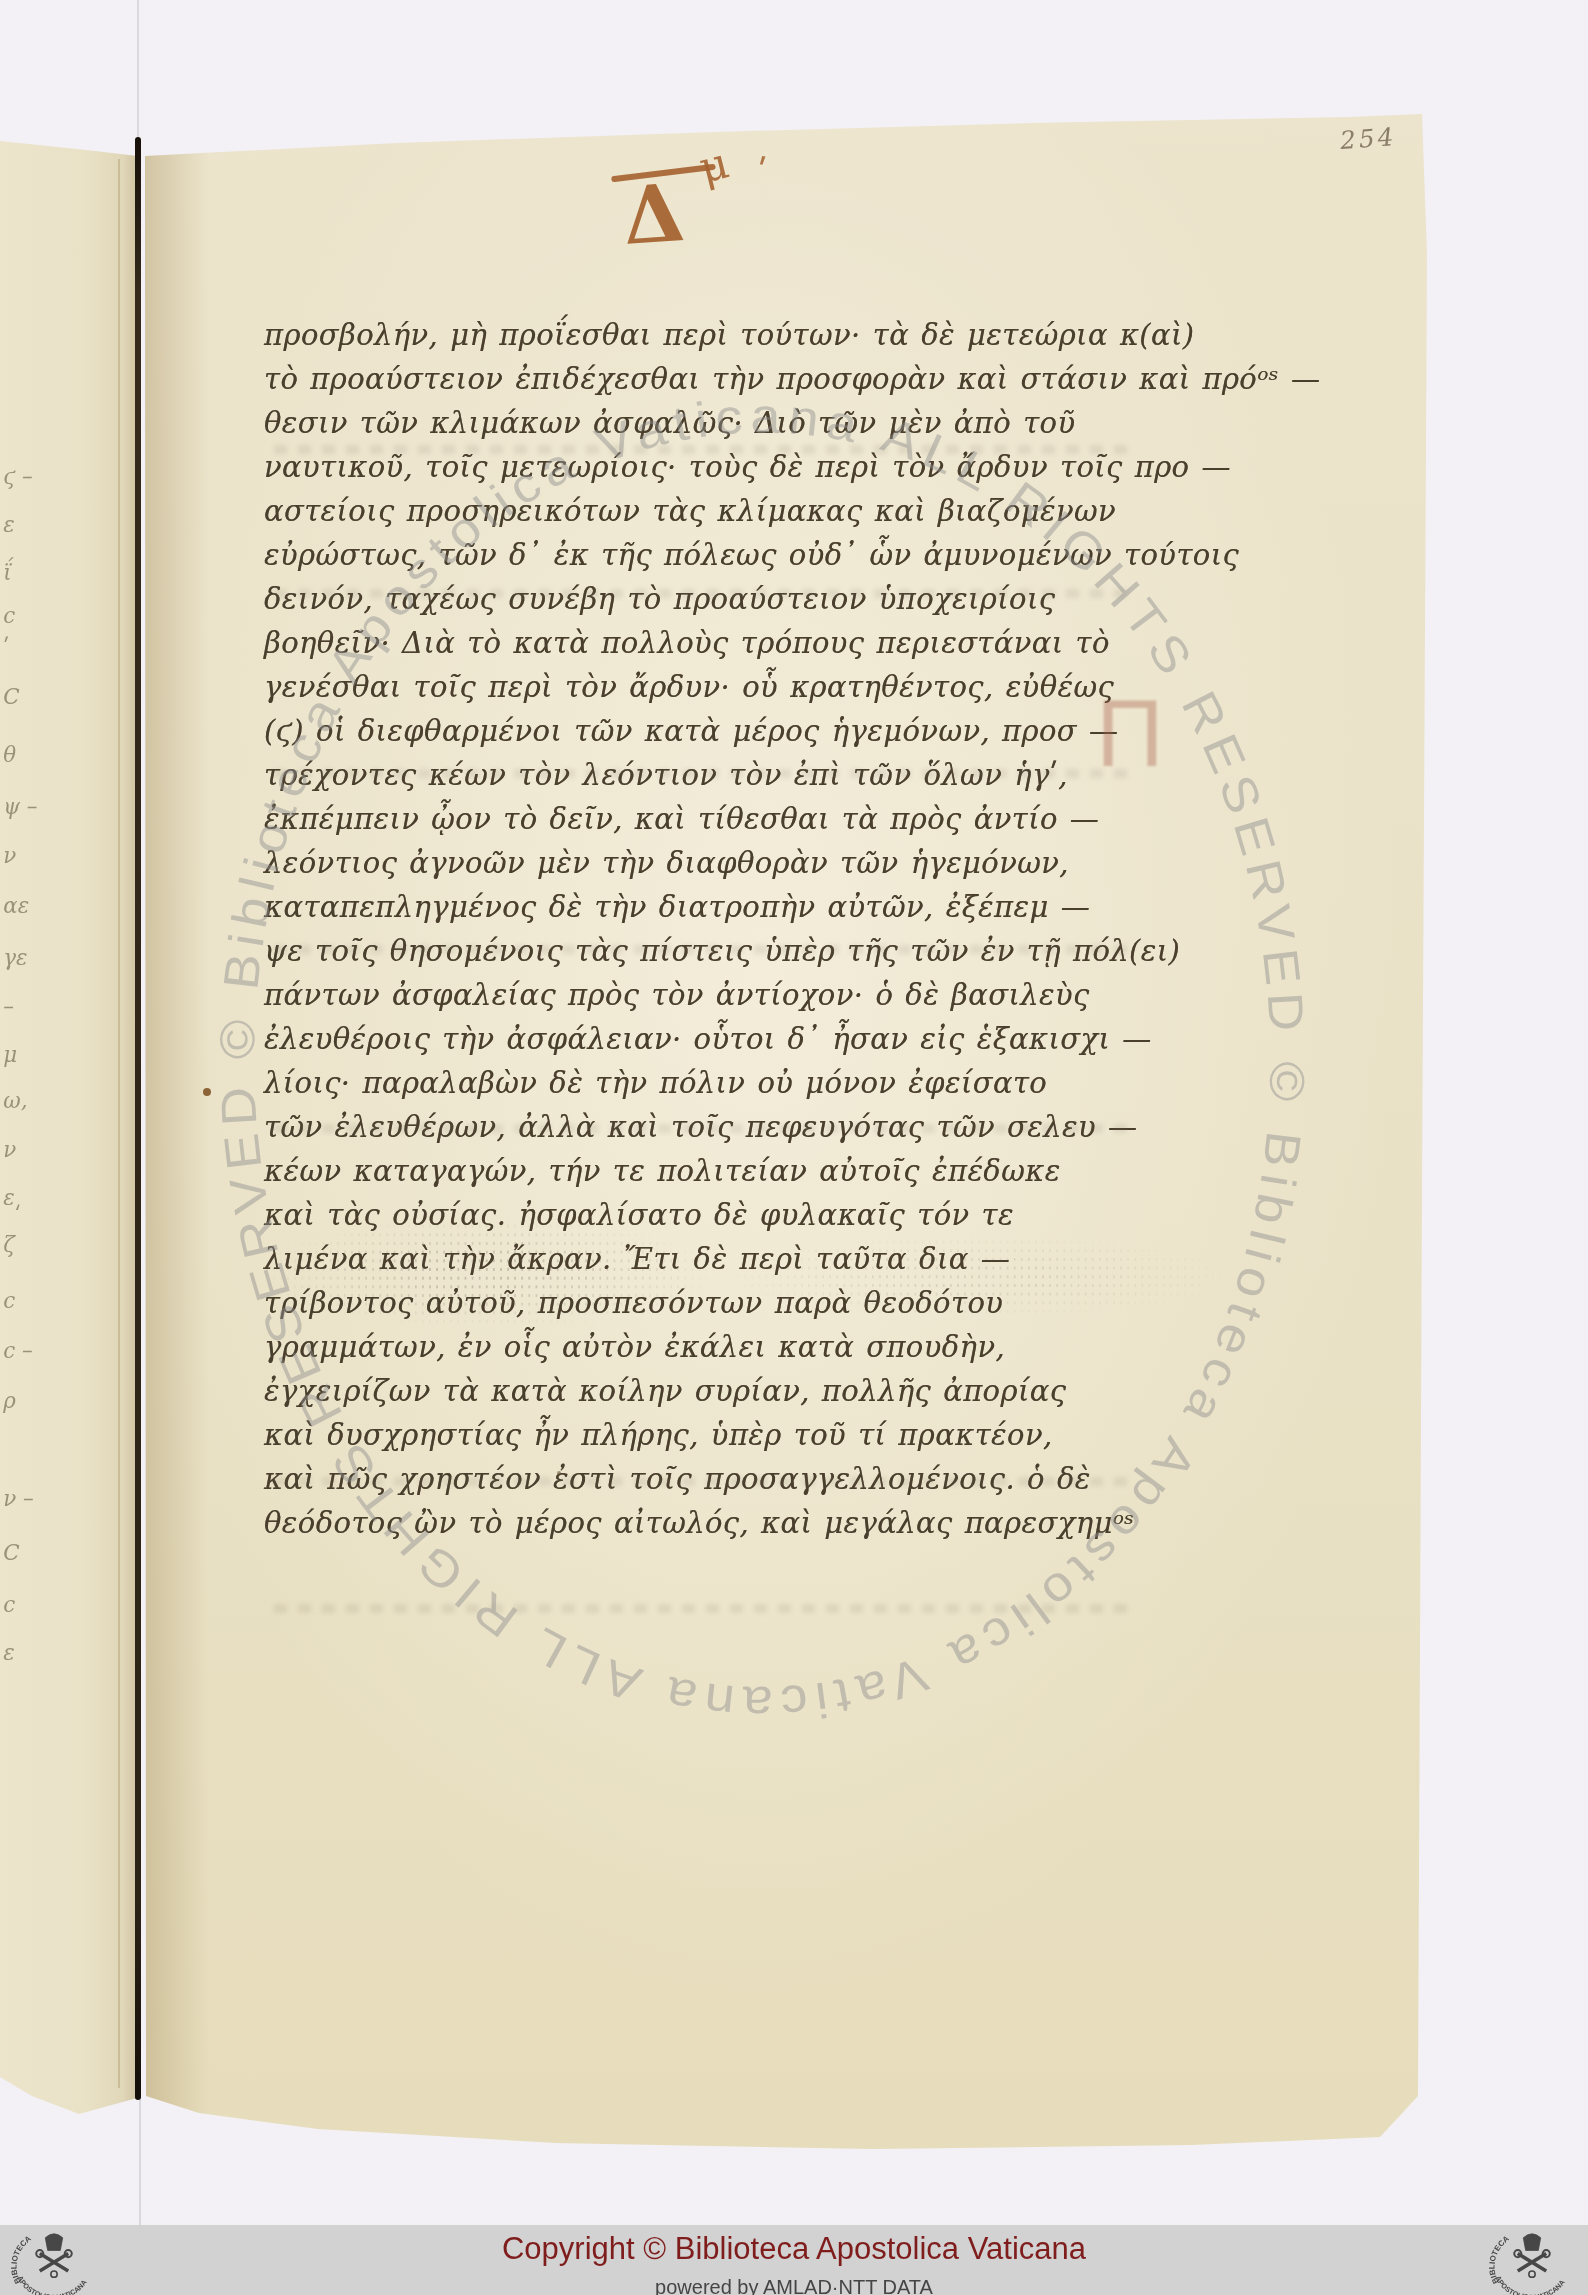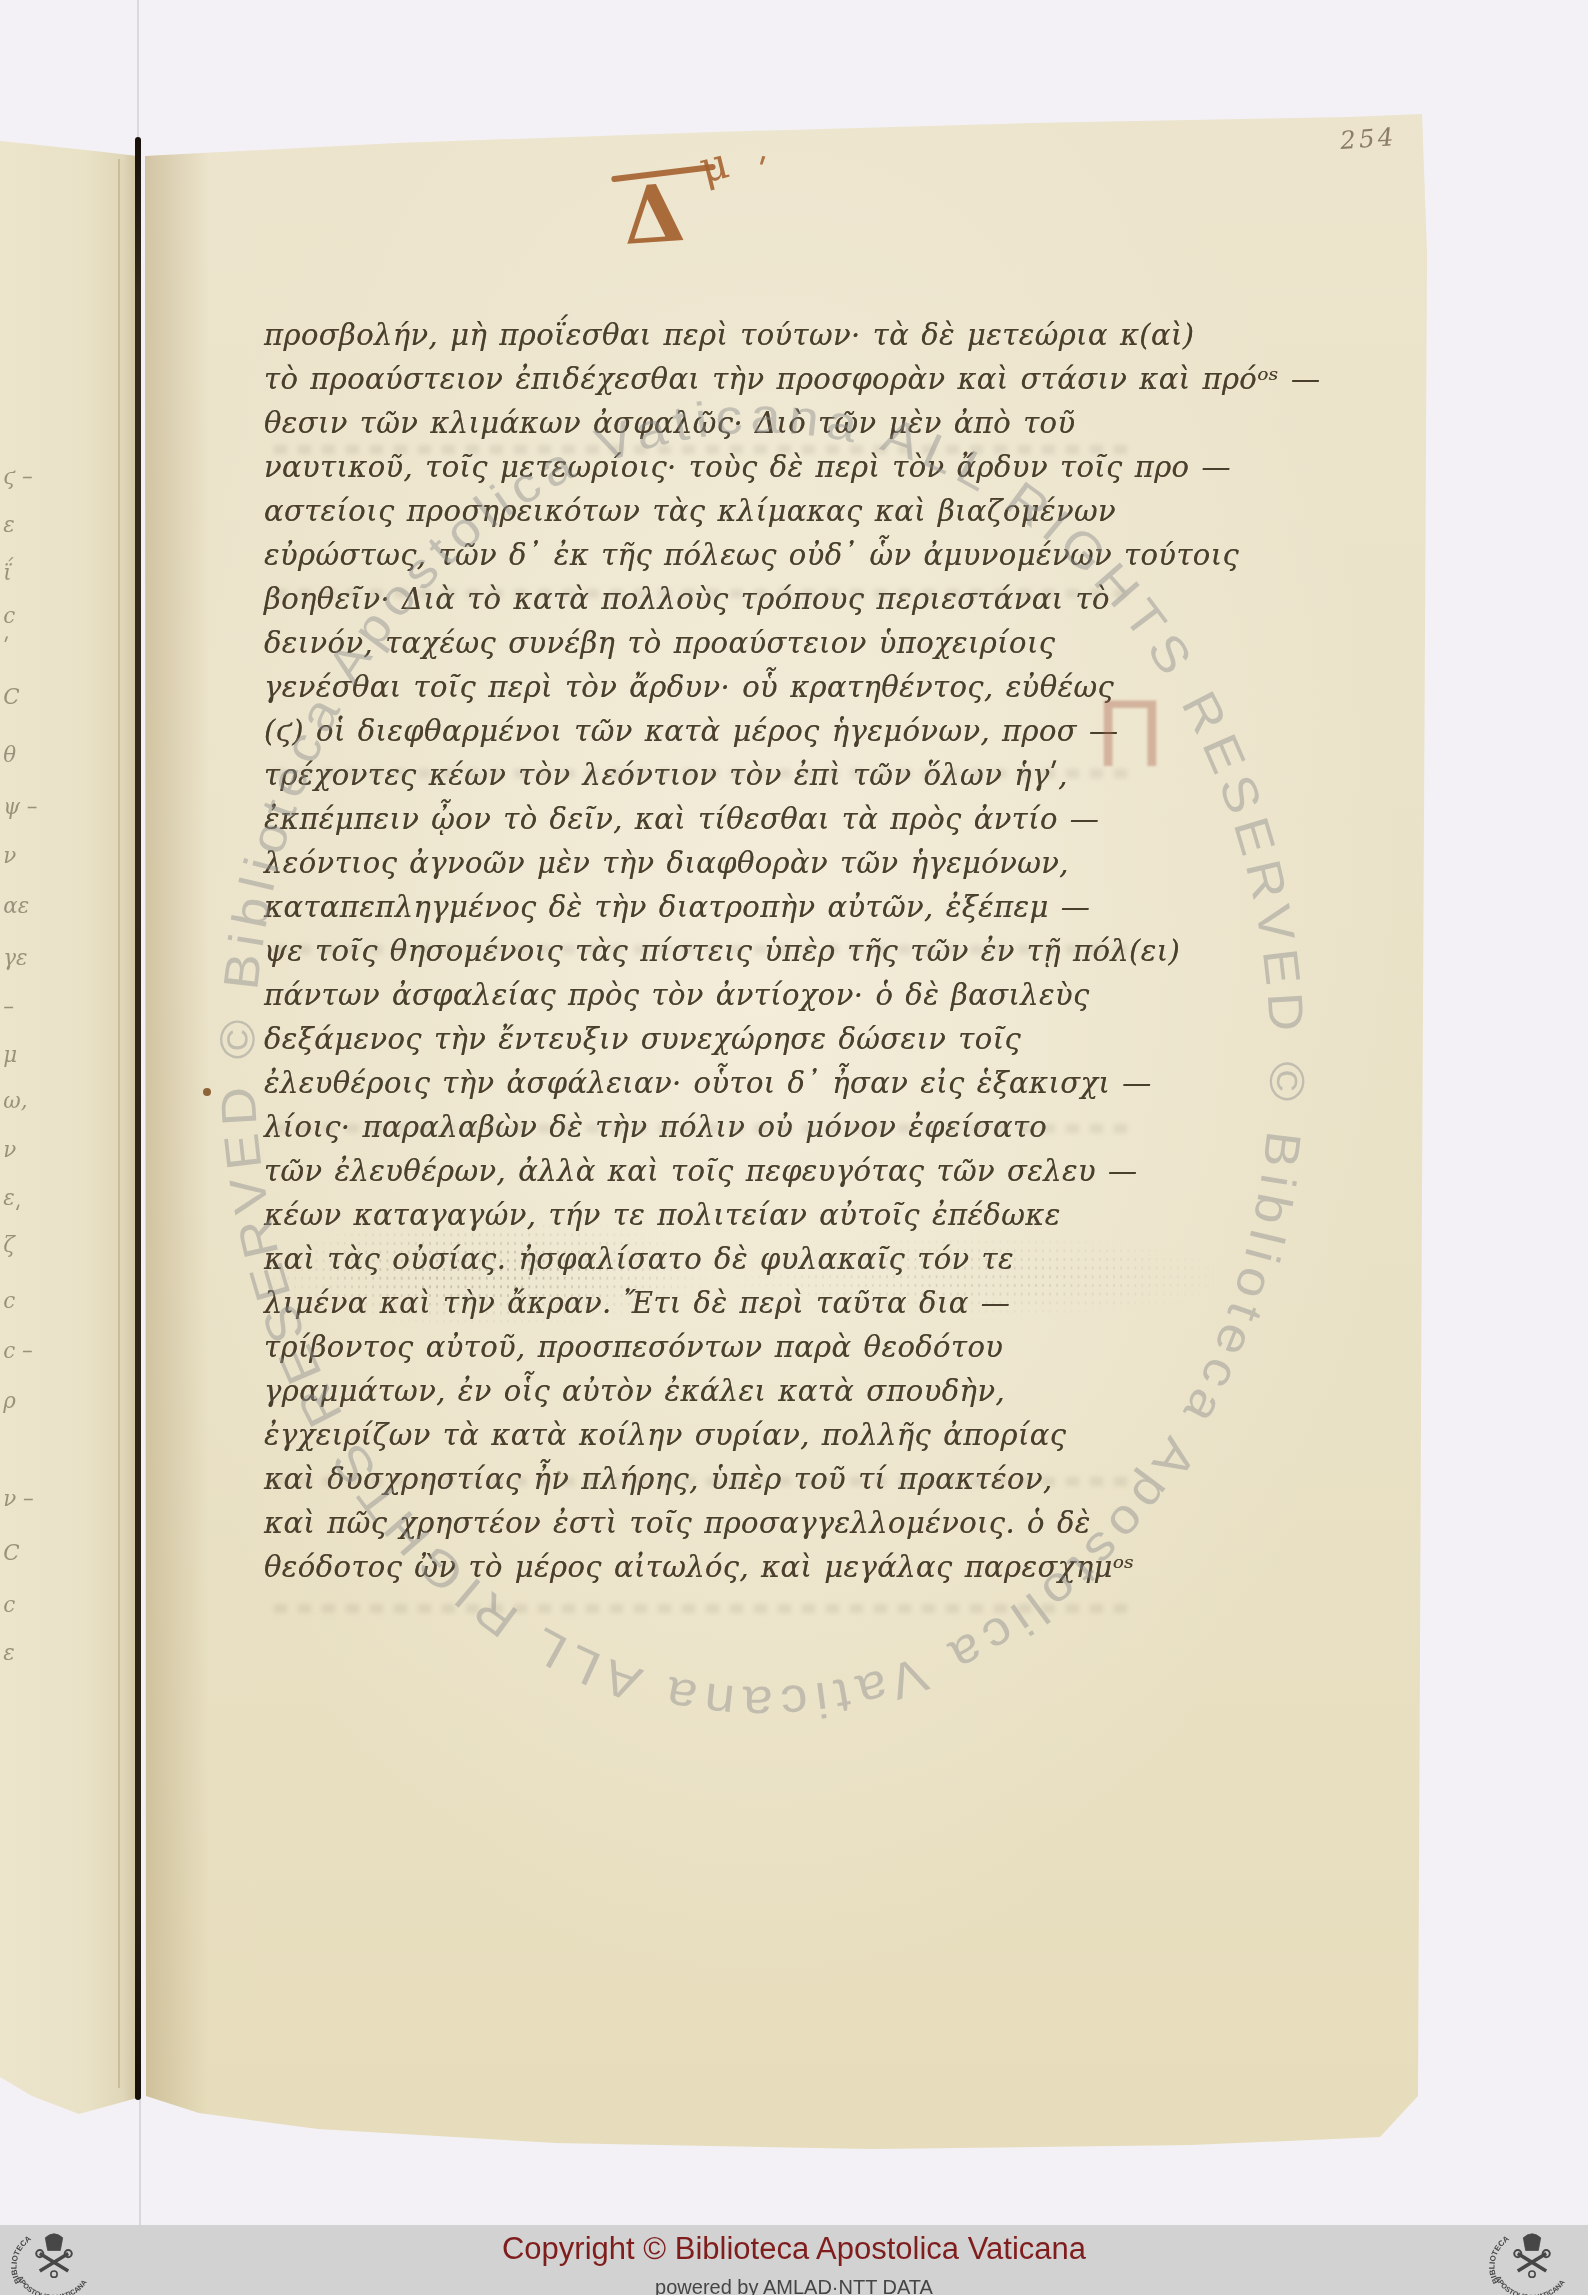--- a/index.html
+++ b/index.html
@@ -144,31 +144,30 @@
   <div class="orn orn-sup" style="position:absolute;">μ</div>
   <div class="orn orn-prime" style="position:absolute;">ʹ</div>
 
   <div class="ms-block" id="ms-block">
       <div class="ms-line">προσβολήν, μὴ προΐεσθαι περὶ τούτων· τὰ δὲ μετεώρια κ(αὶ)</div>
       <div class="ms-line">τὸ προαύστειον ἐπιδέχεσθαι τὴν προσφορὰν καὶ στάσιν καὶ πρόᵒˢ —</div>
       <div class="ms-line">θεσιν τῶν κλιμάκων ἀσφαλῶς· Διὸ τῶν μὲν ἀπὸ τοῦ</div>
       <div class="ms-line">ναυτικοῦ, τοῖς μετεωρίοις· τοὺς δὲ περὶ τὸν ἄρδυν τοῖς προ —</div>
       <div class="ms-line">αστείοις προσηρεικότων τὰς κλίμακας καὶ βιαζομένων</div>
       <div class="ms-line">εὐρώστως, τῶν δ᾽ ἐκ τῆς πόλεως οὐδ᾽ ὧν ἀμυνομένων τούτοις</div>
+      <div class="ms-line">δεινόν, ταχέως συνέβη τὸ προαύστειον ὑποχειρίοις</div>
       <div class="ms-line">βοηθεῖν· Διὰ τὸ κατὰ πολλοὺς τρόπους περιεστάναι τὸ</div>
-      <div class="ms-line">δεινόν, ταχέως συνέβη τὸ προαύστειον ὑποχειρίοις</div>
       <div class="ms-line">γενέσθαι τοῖς περὶ τὸν ἄρδυν· οὗ κρατηθέντος, εὐθέως</div>
       <div class="ms-line">(ϛ) οἱ διεφθαρμένοι τῶν κατὰ μέρος ἡγεμόνων, προσ —</div>
       <div class="ms-line">τρέχοντες κέων τὸν λεόντιον τὸν ἐπὶ τῶν ὅλων ἡγʹ,</div>
       <div class="ms-line">ἐκπέμπειν ᾦον τὸ δεῖν, καὶ τίθεσθαι τὰ πρὸς ἀντίο —</div>
       <div class="ms-line">λεόντιος ἀγνοῶν μὲν τὴν διαφθορὰν τῶν ἡγεμόνων,</div>
       <div class="ms-line">καταπεπληγμένος δὲ τὴν διατροπὴν αὐτῶν, ἐξέπεμ —</div>
       <div class="ms-line">ψε τοῖς θησομένοις τὰς πίστεις ὑπὲρ τῆς τῶν ἐν τῇ πόλ(ει)</div>
       <div class="ms-line">πάντων ἀσφαλείας πρὸς τὸν ἀντίοχον· ὁ δὲ βασιλεὺς</div>
-      <div class="ms-line">δεξάμενος τὴν ἔντευξιν συνεχώρησε δώσειν τοῖς</div>
       <div class="ms-line">ἐλευθέροις τὴν ἀσφάλειαν· οὗτοι δ᾽ ἦσαν εἰς ἑξακισχι —</div>
       <div class="ms-line">λίοις· παραλαβὼν δὲ τὴν πόλιν οὐ μόνον ἐφείσατο</div>
       <div class="ms-line">τῶν ἐλευθέρων, ἀλλὰ καὶ τοῖς πεφευγότας τῶν σελευ —</div>
       <div class="ms-line">κέων καταγαγών, τήν τε πολιτείαν αὐτοῖς ἐπέδωκε</div>
       <div class="ms-line">καὶ τὰς οὐσίας. ἠσφαλίσατο δὲ φυλακαῖς τόν τε</div>
       <div class="ms-line">λιμένα καὶ τὴν ἄκραν. Ἔτι δὲ περὶ ταῦτα δια —</div>
       <div class="ms-line">τρίβοντος αὐτοῦ, προσπεσόντων παρὰ θεοδότου</div>
       <div class="ms-line">γραμμάτων, ἐν οἷς αὐτὸν ἐκάλει κατὰ σπουδὴν,</div>
       <div class="ms-line">ἐγχειρίζων τὰ κατὰ κοίλην συρίαν, πολλῆς ἀπορίας</div>
       <div class="ms-line">καὶ δυσχρηστίας ἦν πλήρης, ὑπὲρ τοῦ τί πρακτέον,</div>

